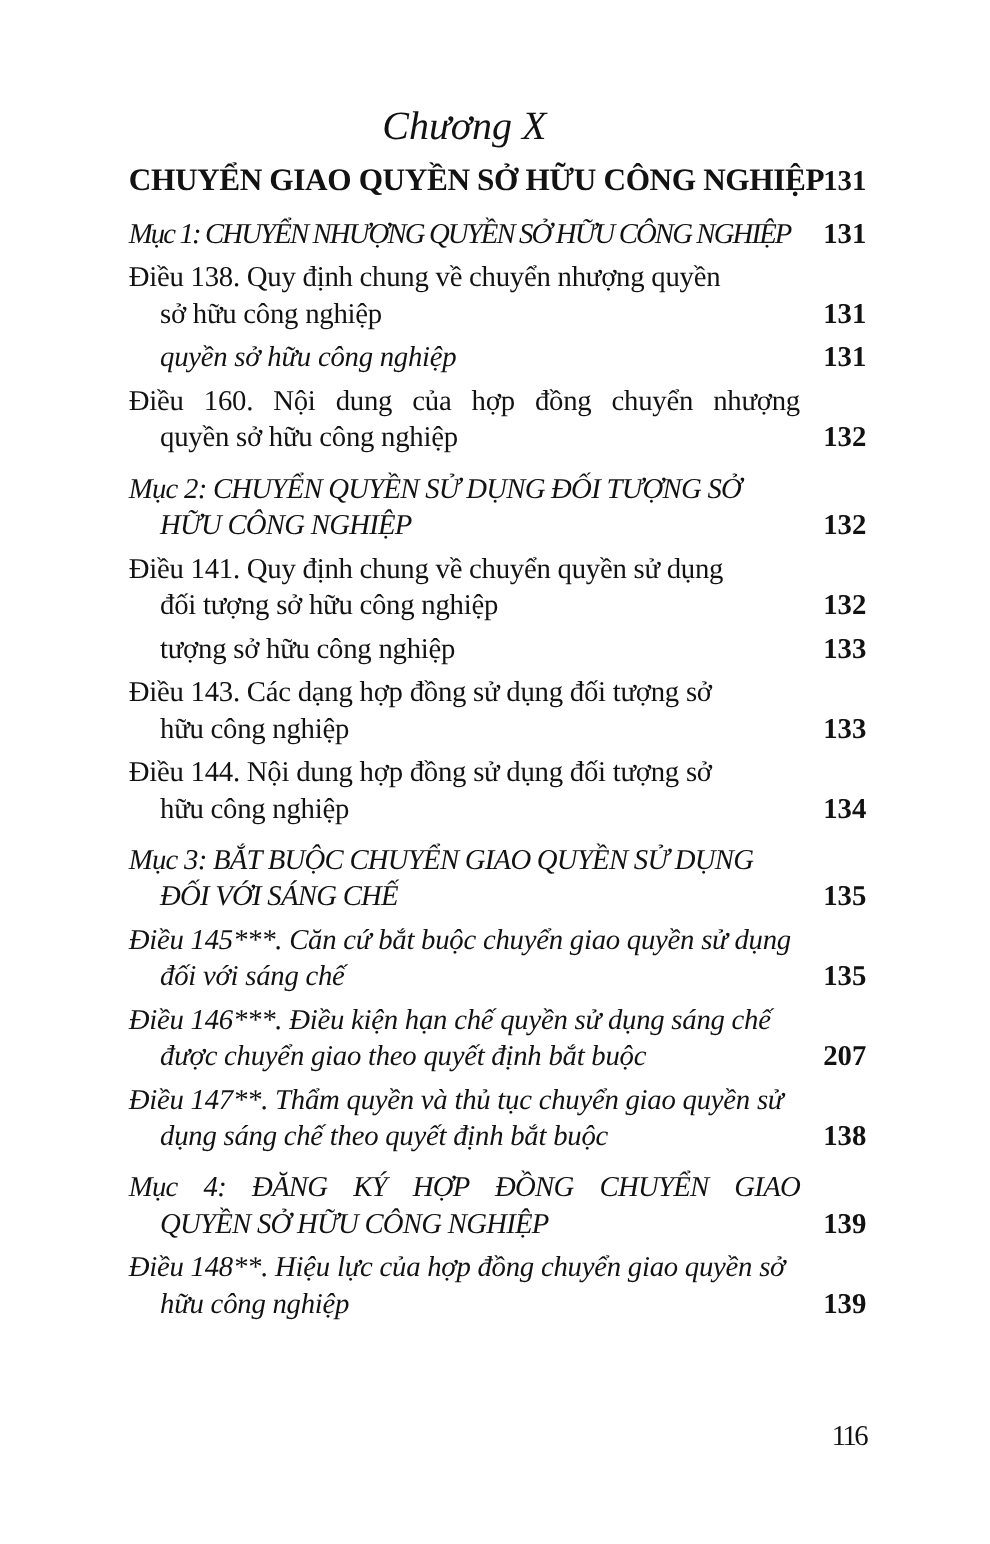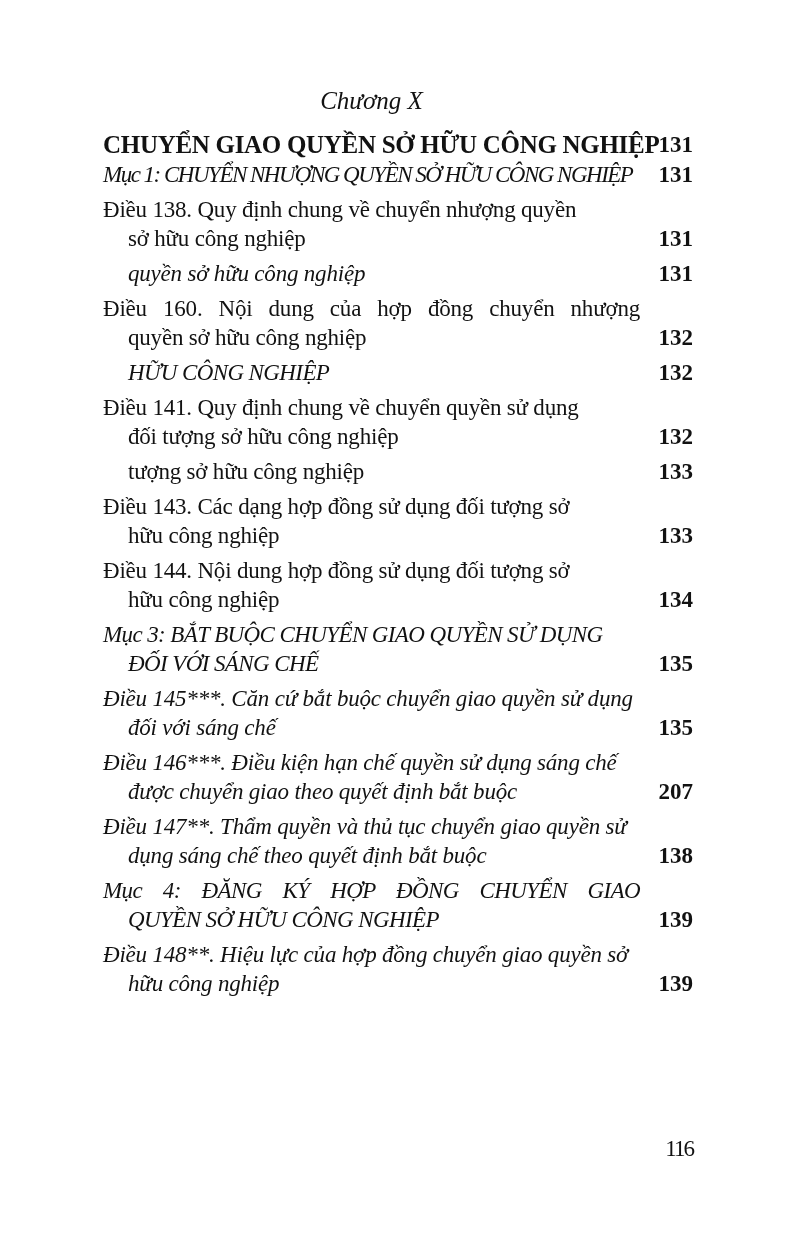--- a/index.html
+++ b/index.html
@@ -17,41 +17,42 @@
     left: 103px;
     top: 86px;
     width: 590px;
     font-size: 23px;
     line-height: 29px;
   }
   .chapter {
     padding-right: 53px;
     text-align: center;
     font-style: italic;
-    font-size: 25px;
+    font-size: 32px;
     line-height: 29px;
   }
   .title-row {
     position: relative;
     padding-right: 53px;
     margin-top: 14px;
     margin-bottom: 0;
     font-weight: bold;
     font-size: 25px;
     line-height: 31px;
     letter-spacing: -0.3px;
   }
   .title-row .text { text-align: right; white-space: nowrap; }
   .entry {
     position: relative;
     padding-right: 53px;
     margin-bottom: 6px;
     letter-spacing: -0.2px;
   }
   .entry.muc {
+    margin-top: 12px;
     font-style: italic;
     letter-spacing: -0.6px;
   }
   .entry.muc.condensed { letter-spacing: -1.5px; }
   .entry.dieu-italic { font-style: italic; }
   .line { white-space: nowrap; }
   .line.cont { padding-left: 25px; }
   .line.just {
     white-space: normal;
     text-align: justify;
@@ -101,20 +102,21 @@
         <div class="entry dieu-italic">
           <div class="line cont">quyền sở hữu công nghiệp</div>
           <span class="pageno">131</span>
         </div>
         <div class="entry dieu">
           <div class="line just">Điều 160. Nội dung của hợp đồng chuyển nhượng</div>
           <div class="line cont">quyền sở hữu công nghiệp</div>
           <span class="pageno">132</span>
         </div>
         <div class="entry muc">
+          <div class="line">Mục 2: CHUYỂN QUYỀN SỬ DỤNG ĐỐI TƯỢNG SỞ</div>
           <div class="line cont">HỮU CÔNG NGHIỆP</div>
           <span class="pageno">132</span>
         </div>
         <div class="entry dieu">
           <div class="line">Điều 141. Quy định chung về chuyển quyền sử dụng</div>
           <div class="line cont">đối tượng sở hữu công nghiệp</div>
           <span class="pageno">132</span>
         </div>
         <div class="entry dieu">
           <div class="line cont">tượng sở hữu công nghiệp</div>

